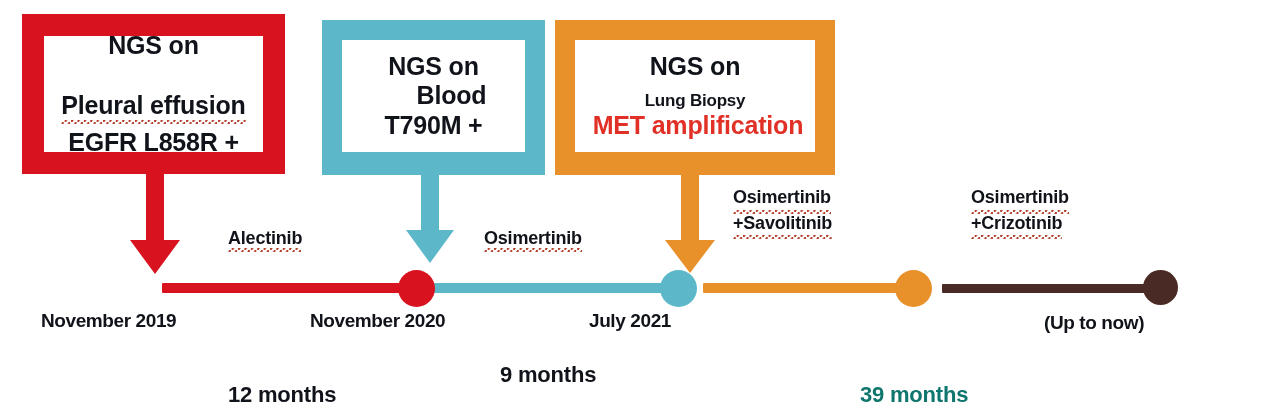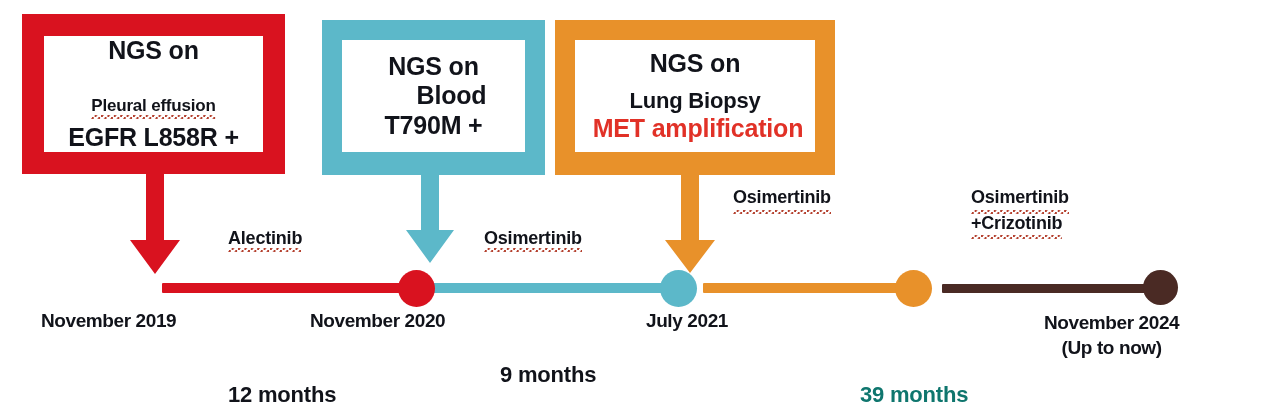--- a/index.html
+++ b/index.html
@@ -47,21 +47,21 @@
   .dur.red{color:#0f766e;}
 </style>
 </head>
 <body>
 
 <div id="stage">
 
   <div class="ngs-box" style="left:22px;top:14px;width:263px;height:160px;background:#d9121f;">
     <div class="ngs-inner" style="left:22px;top:22px;width:219px;height:116px;">
       <div class="ngs-line" style="font-size:25px;">NGS on</div>
-      <div class="ngs-line" style="font-size:17px;margin-top:31px;">
+      <div class="ngs-line" style="font-size:25px;margin-top:31px;">
         <span class="sq">Pleural effusion</span>
       </div>
       <div class="ngs-line" style="font-size:25px;margin-top:7px;">EGFR L858R +</div>
     </div>
   </div>
 
   <svg class="arrow" style="left:128px;top:168px;" width="54" height="108" viewBox="0 0 54 108">
     <polygon points="18,0 36,0 36,72 52,72 27,106 2,72 18,72" fill="#d9121f"></polygon>
   </svg>
 
@@ -73,21 +73,21 @@
     </div>
   </div>
 
   <svg class="arrow" style="left:404px;top:170px;" width="52" height="95" viewBox="0 0 52 95">
     <polygon points="17,0 35,0 35,60 50,60 26,93 2,60 17,60" fill="#5cb8c9"></polygon>
   </svg>
 
   <div class="ngs-box" style="left:555px;top:20px;width:280px;height:155px;background:#e8912a;">
     <div class="ngs-inner" style="left:20px;top:20px;width:240px;height:112px;">
       <div class="ngs-line" style="font-size:25px;">NGS on</div>
-      <div class="ngs-line" style="font-size:22px;margin-top:10px;">Lung Biopsy</div>
+      <div class="ngs-line" style="font-size:17px;margin-top:10px;">Lung Biopsy</div>
       <div class="ngs-line red" style="font-size:25px;">MET amplification</div>
     </div>
   </div>
 
   <svg class="arrow" style="left:663px;top:170px;" width="54" height="105" viewBox="0 0 54 105">
     <polygon points="18,0 36,0 36,70 52,70 27,103 2,70 18,70" fill="#e8912a"></polygon>
   </svg>
 
   <div class="seg" style="left:162px;top:283px;width:258px;height:10px;background:#d9121f;"></div>
   <div class="seg" style="left:428px;top:283px;width:254px;height:10px;background:#5cb8c9;"></div>
@@ -104,36 +104,38 @@
   </div>
 
   <div class="tx treat" style="left:484px;top:228px;">
     <span class="sq">Osimertinib</span>
   </div>
 
   <div class="tx treat" style="left:733px;top:185px;line-height:1.42;">
     <div>
       <span class="sq">Osimertinib</span>
     </div>
+    <div>
+      <span class="sq">+Savolitinib</span>
+    </div>
   </div>
 
   <div class="tx treat" style="left:971px;top:185px;line-height:1.42;">
     <div>
       <span class="sq">Osimertinib</span>
     </div>
     <div>
       <span class="sq">+Crizotinib</span>
     </div>
   </div>
 
   <div class="tx date" style="left:41px;top:310px;">November 2019</div>
   <div class="tx date" style="left:310px;top:310px;">November 2020</div>
-  <div class="tx date" style="left:646px;top:310px;">July 2021</div>
+  <div class="tx date" style="left:589px;top:310px;">July 2021</div>
   <div class="tx date" style="left:1044px;top:310px;text-align:center;line-height:1.32;">
-    <div>November 2024</div>
     <div>(Up to now)</div>
   </div>
 
   <div class="tx dur" style="left:228px;top:382px;">12 months</div>
   <div class="tx dur" style="left:500px;top:362px;">9 months</div>
   <div class="tx dur red" style="left:860px;top:382px;">39 months</div>
 
 </div>
 
 </body></html>

